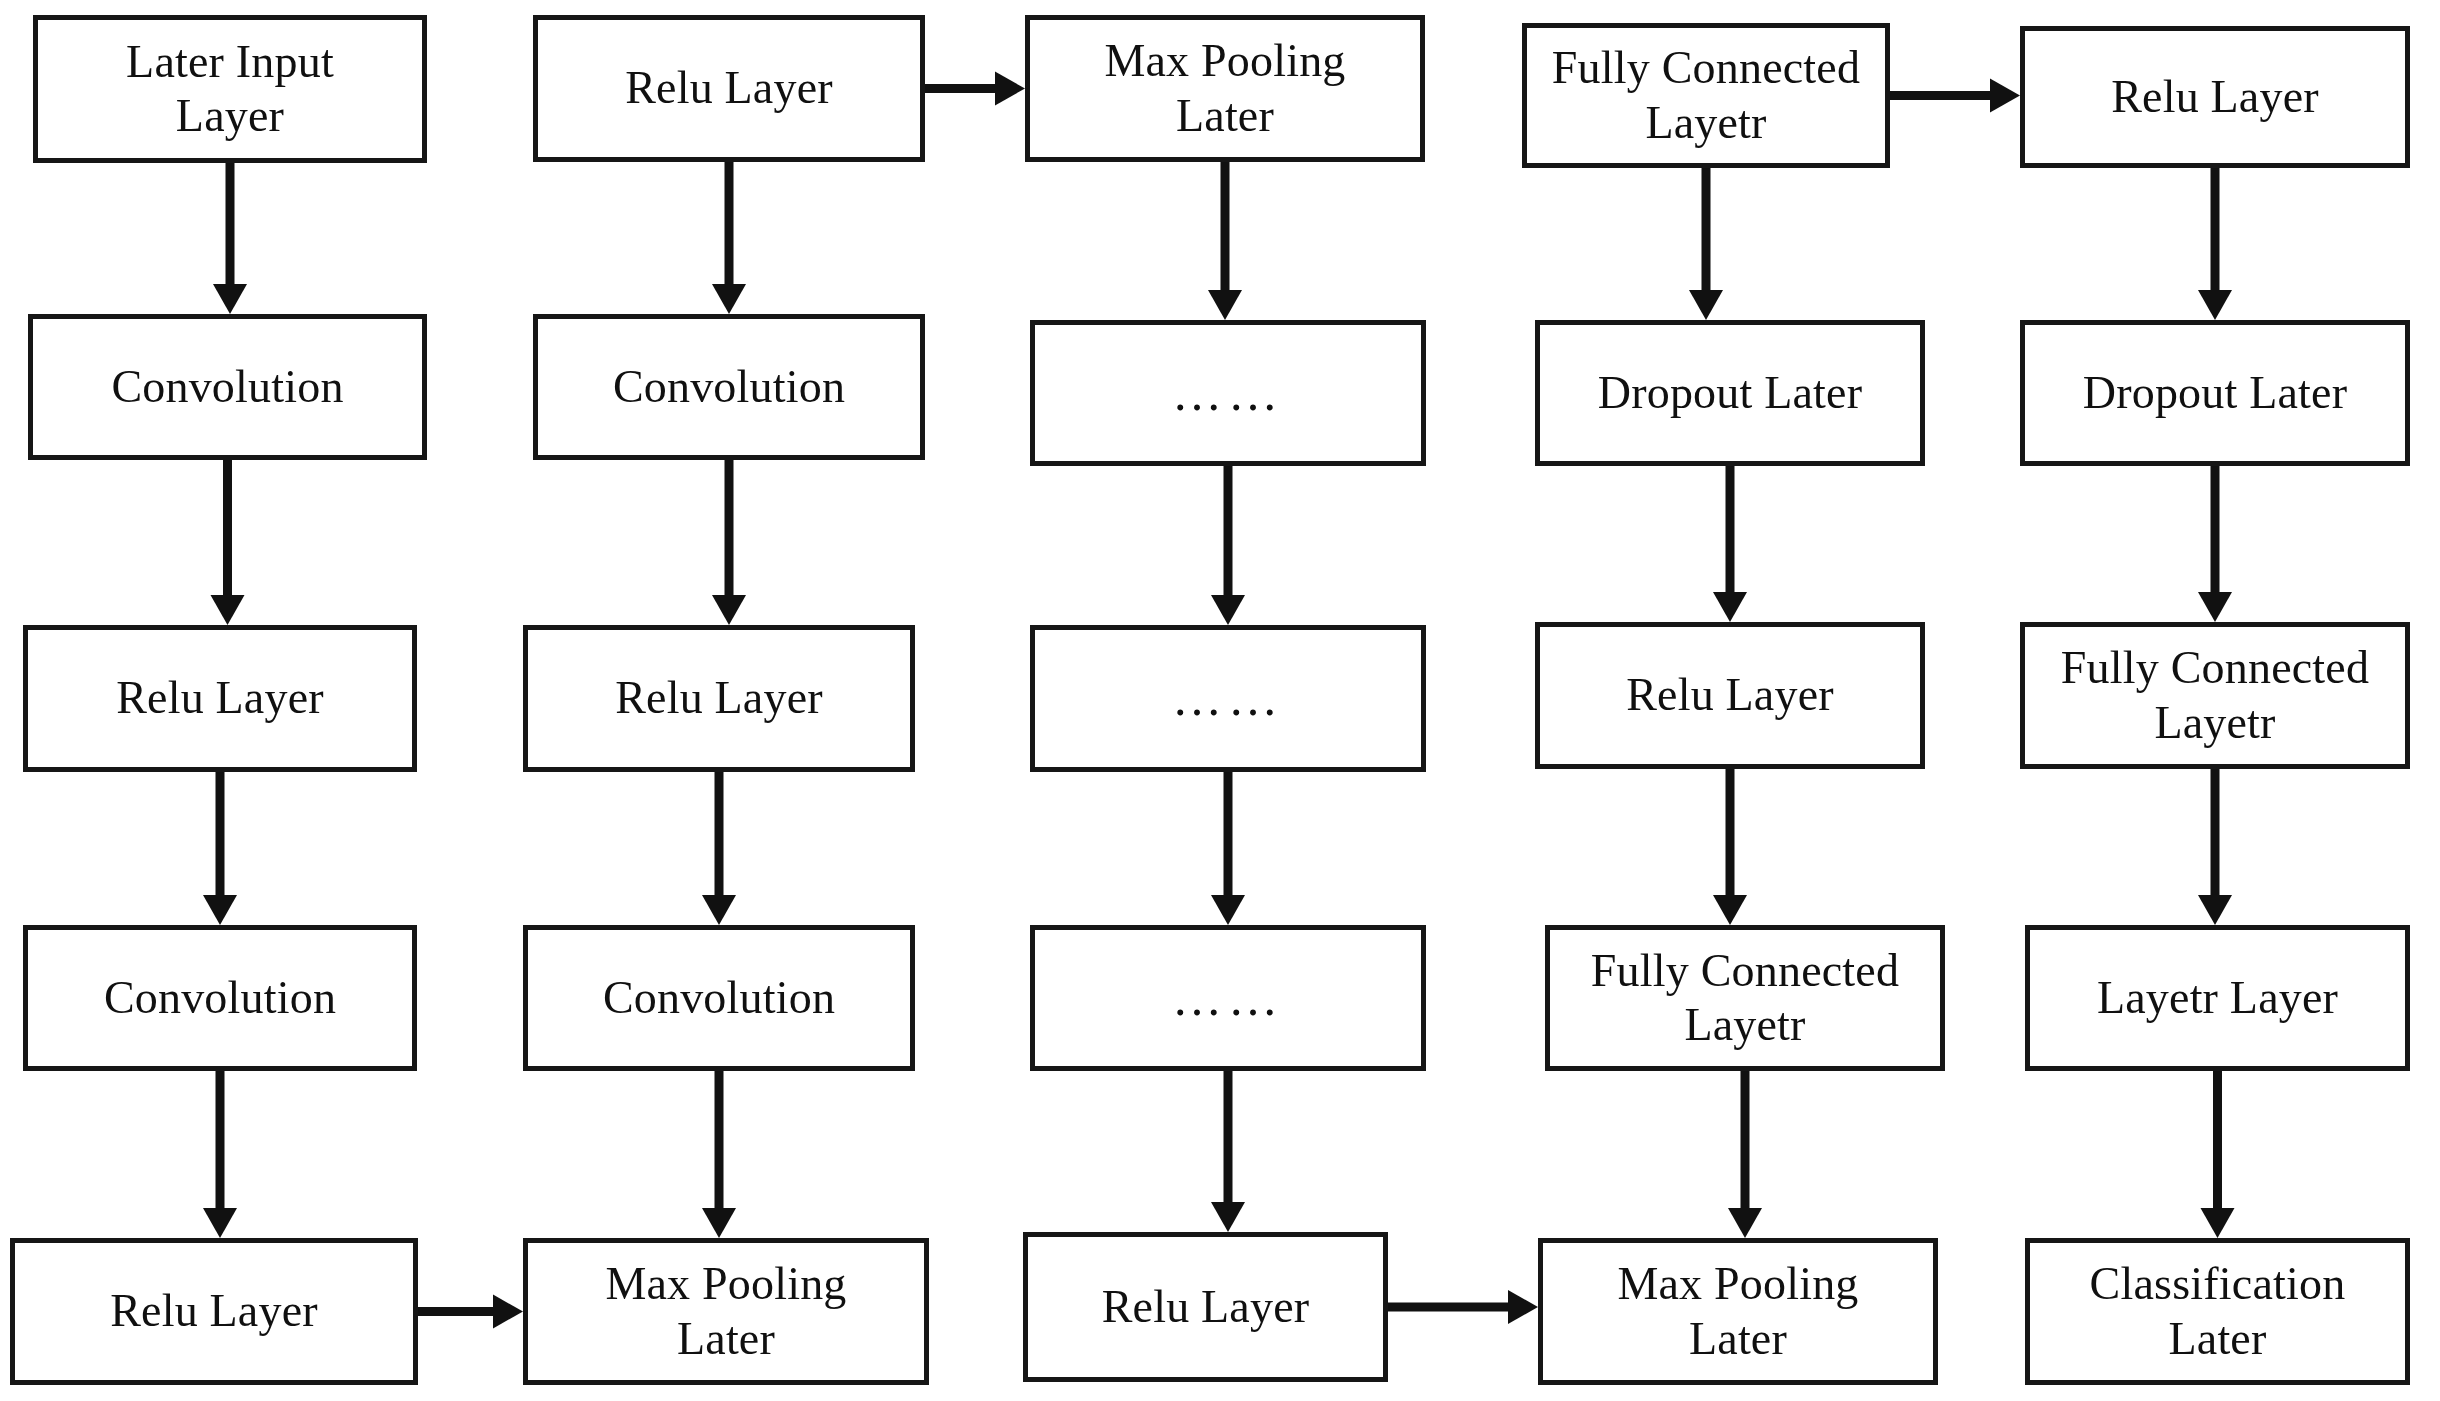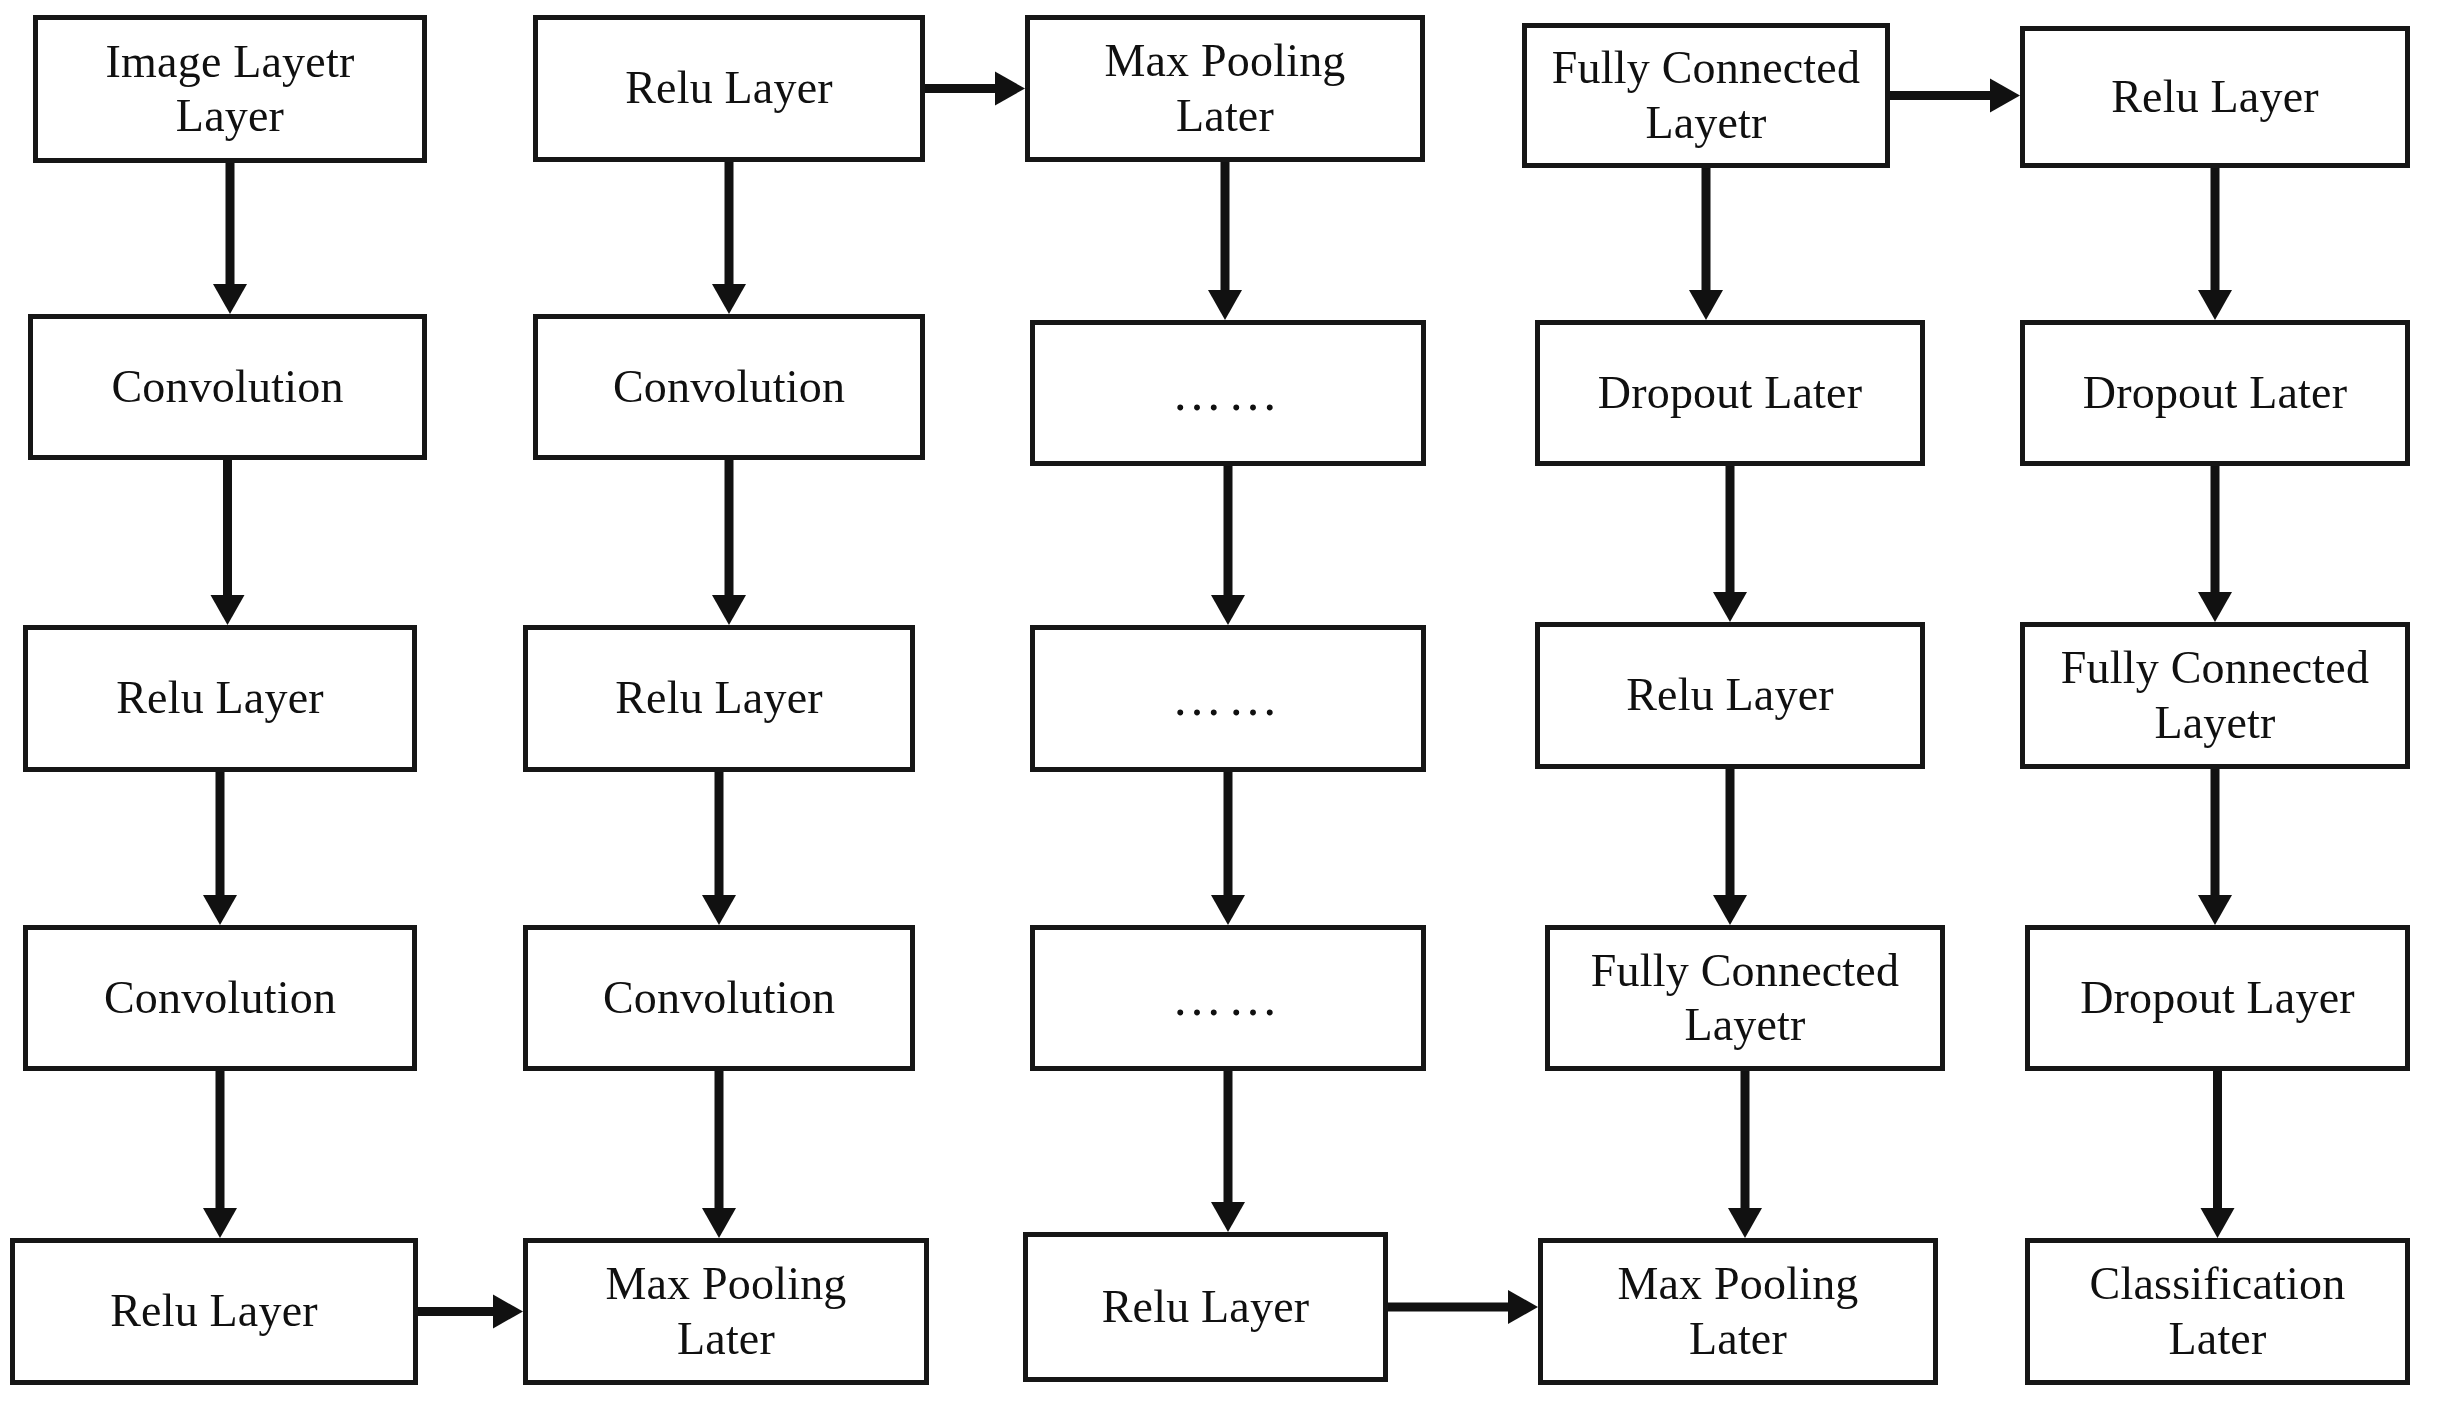--- a/index.html
+++ b/index.html
@@ -127,21 +127,21 @@
         <line x1="2215" y1="769" x2="2215" y2="899" class="edge"></line>
         <polygon points="2215,925 2198,895 2232,895" class="head"></polygon>
       </g>
       <g>
         <line x1="2217.5" y1="1071" x2="2217.5" y2="1212" class="edge"></line>
         <polygon points="2217.5,1238 2200.5,1208 2234.5,1208" class="head"></polygon>
       </g>
     </svg>
   <div id="node-layer">
       <div class="node" style="left: 33px; top: 15px; width: 394px; height: 148px;">
-        <span class="lbl">Image Layetr
+        <span class="lbl">Later Input
 Layer</span>
       </div>
       <div class="node" style="left: 28px; top: 314px; width: 399px; height: 146px;">
         <span class="lbl">Convolution</span>
       </div>
       <div class="node" style="left: 23px; top: 625px; width: 394px; height: 147px;">
         <span class="lbl">Relu Layer</span>
       </div>
       <div class="node" style="left: 23px; top: 925px; width: 394px; height: 146px;">
         <span class="lbl">Convolution</span>
@@ -203,20 +203,20 @@
         <span class="lbl">Relu Layer</span>
       </div>
       <div class="node" style="left: 2020px; top: 320px; width: 390px; height: 146px;">
         <span class="lbl">Dropout Later</span>
       </div>
       <div class="node" style="left: 2020px; top: 622px; width: 390px; height: 147px;">
         <span class="lbl">Fully Connected
 Layetr</span>
       </div>
       <div class="node" style="left: 2025px; top: 925px; width: 385px; height: 146px;">
-        <span class="lbl">Dropout Layer</span>
+        <span class="lbl">Layetr Layer</span>
       </div>
       <div class="node" style="left: 2025px; top: 1238px; width: 385px; height: 147px;">
         <span class="lbl">Classification
 Later</span>
       </div>
     </div>
 </div>
 
 </body></html>

